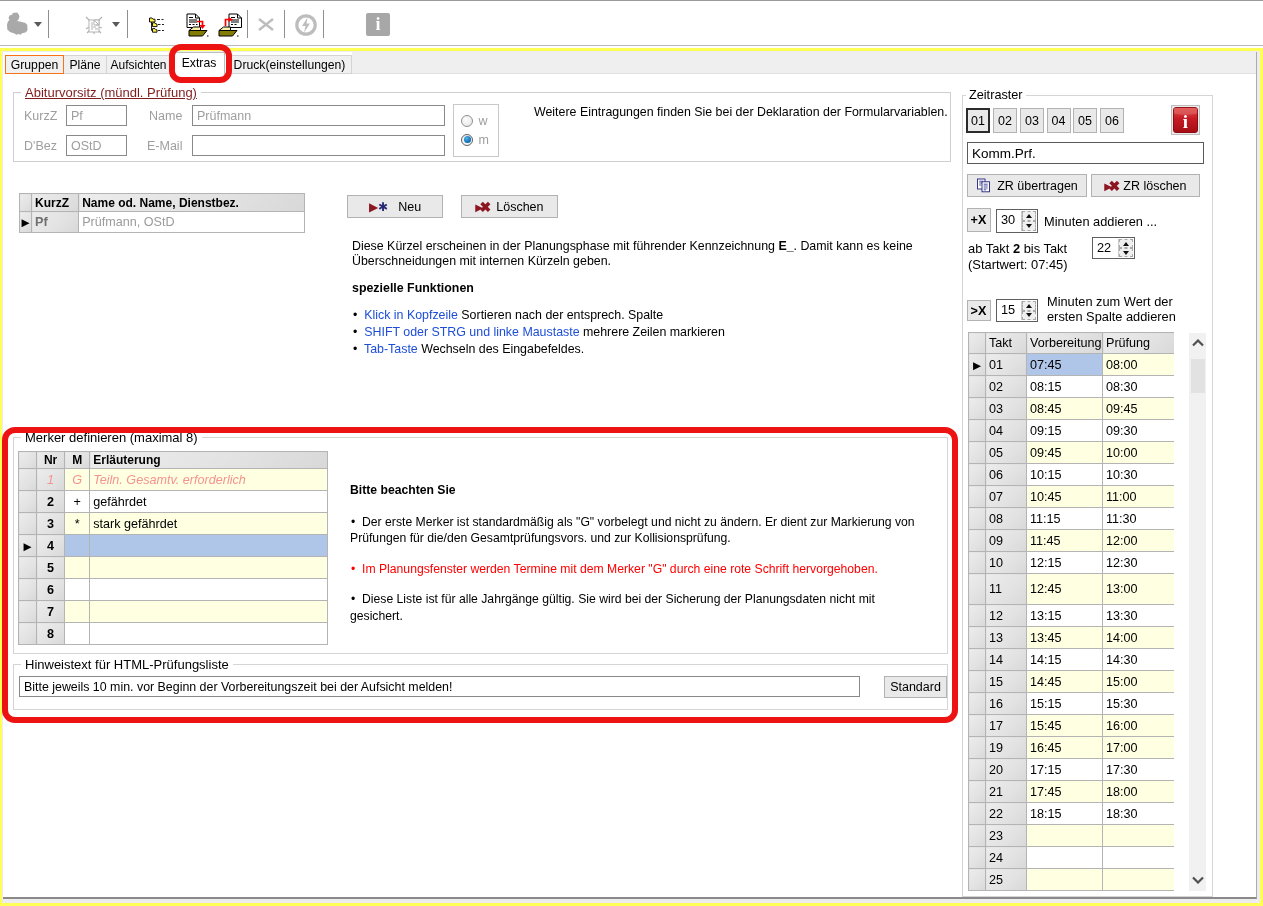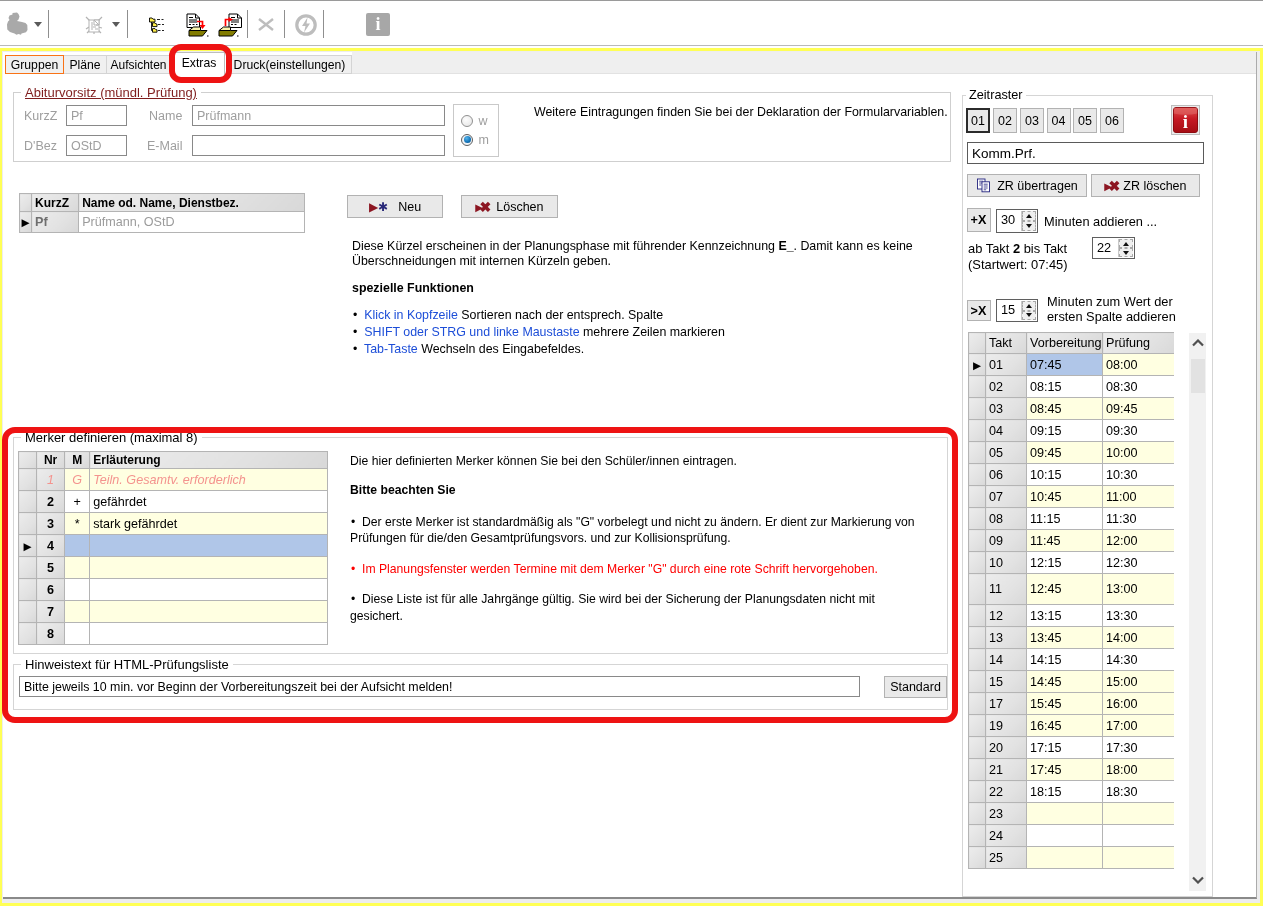--- a/index.html
+++ b/index.html
@@ -212,21 +212,20 @@
           <td class="cr"></td>
         </tr>
   <tr style="height:22px;">
           <td class="fx"></td>
           <td class="fx" style="text-align:center;font-weight:bold;">8</td>
           <td class="wh"></td>
           <td class="wh"></td>
         </tr>
 </tbody>
     </table>
-<div class="t" style="left:350px;top:454px;font-size:12.2px;">Die hier definierten Merker können Sie bei den Schüler/innen eintragen.</div>
 <div class="t" style="left:350px;top:483px;font-size:12.2px;font-weight:bold;">Bitte beachten Sie</div>
 <div class="t" style="left:351px;top:515px;font-size:12.2px;">•&nbsp; Der erste Merker ist standardmäßig als "G" vorbelegt und nicht zu ändern. Er dient zur Markierung von</div>
 <div class="t" style="left:350px;top:531px;font-size:12.2px;">Prüfungen für die/den Gesamtprüfungsvors. und zur Kollisionsprüfung.</div>
 <div class="t" style="left:351px;top:592px;font-size:12.2px;">•&nbsp; Diese Liste ist für alle Jahrgänge gültig. Sie wird bei der Sicherung der Planungsdaten nicht mit</div>
 <div class="t" style="left:351px;top:562px;font-size:12.2px;color:#fe0000;">•&nbsp; Im Planungsfenster werden Termine mit dem Merker "G" durch eine rote Schrift hervorgehoben.</div>
 <div class="t" style="left:350px;top:609px;font-size:12.2px;">gesichert.</div>
 
 <div class="gb" style="left:13px;top:664px;width:935px;height:46px;">
   <span class="lbl">Hinweistext für HTML-Prüfungsliste</span>
 </div>
@@ -412,20 +411,26 @@
             <td class="wh">14:30</td>
           </tr>
   <tr style="height:22px;">
             <td class="fx"></td>
             <td class="fx">15</td>
             <td class="cr">14:45</td>
             <td class="cr">15:00</td>
           </tr>
   <tr style="height:22px;">
             <td class="fx"></td>
+            <td class="fx">16</td>
+            <td class="wh">15:15</td>
+            <td class="wh">15:30</td>
+          </tr>
+  <tr style="height:22px;">
+            <td class="fx"></td>
             <td class="fx">17</td>
             <td class="cr">15:45</td>
             <td class="cr">16:00</td>
           </tr>
   <tr style="height:22px;">
             <td class="fx"></td>
             <td class="fx">19</td>
             <td class="cr">16:45</td>
             <td class="cr">17:00</td>
           </tr>

